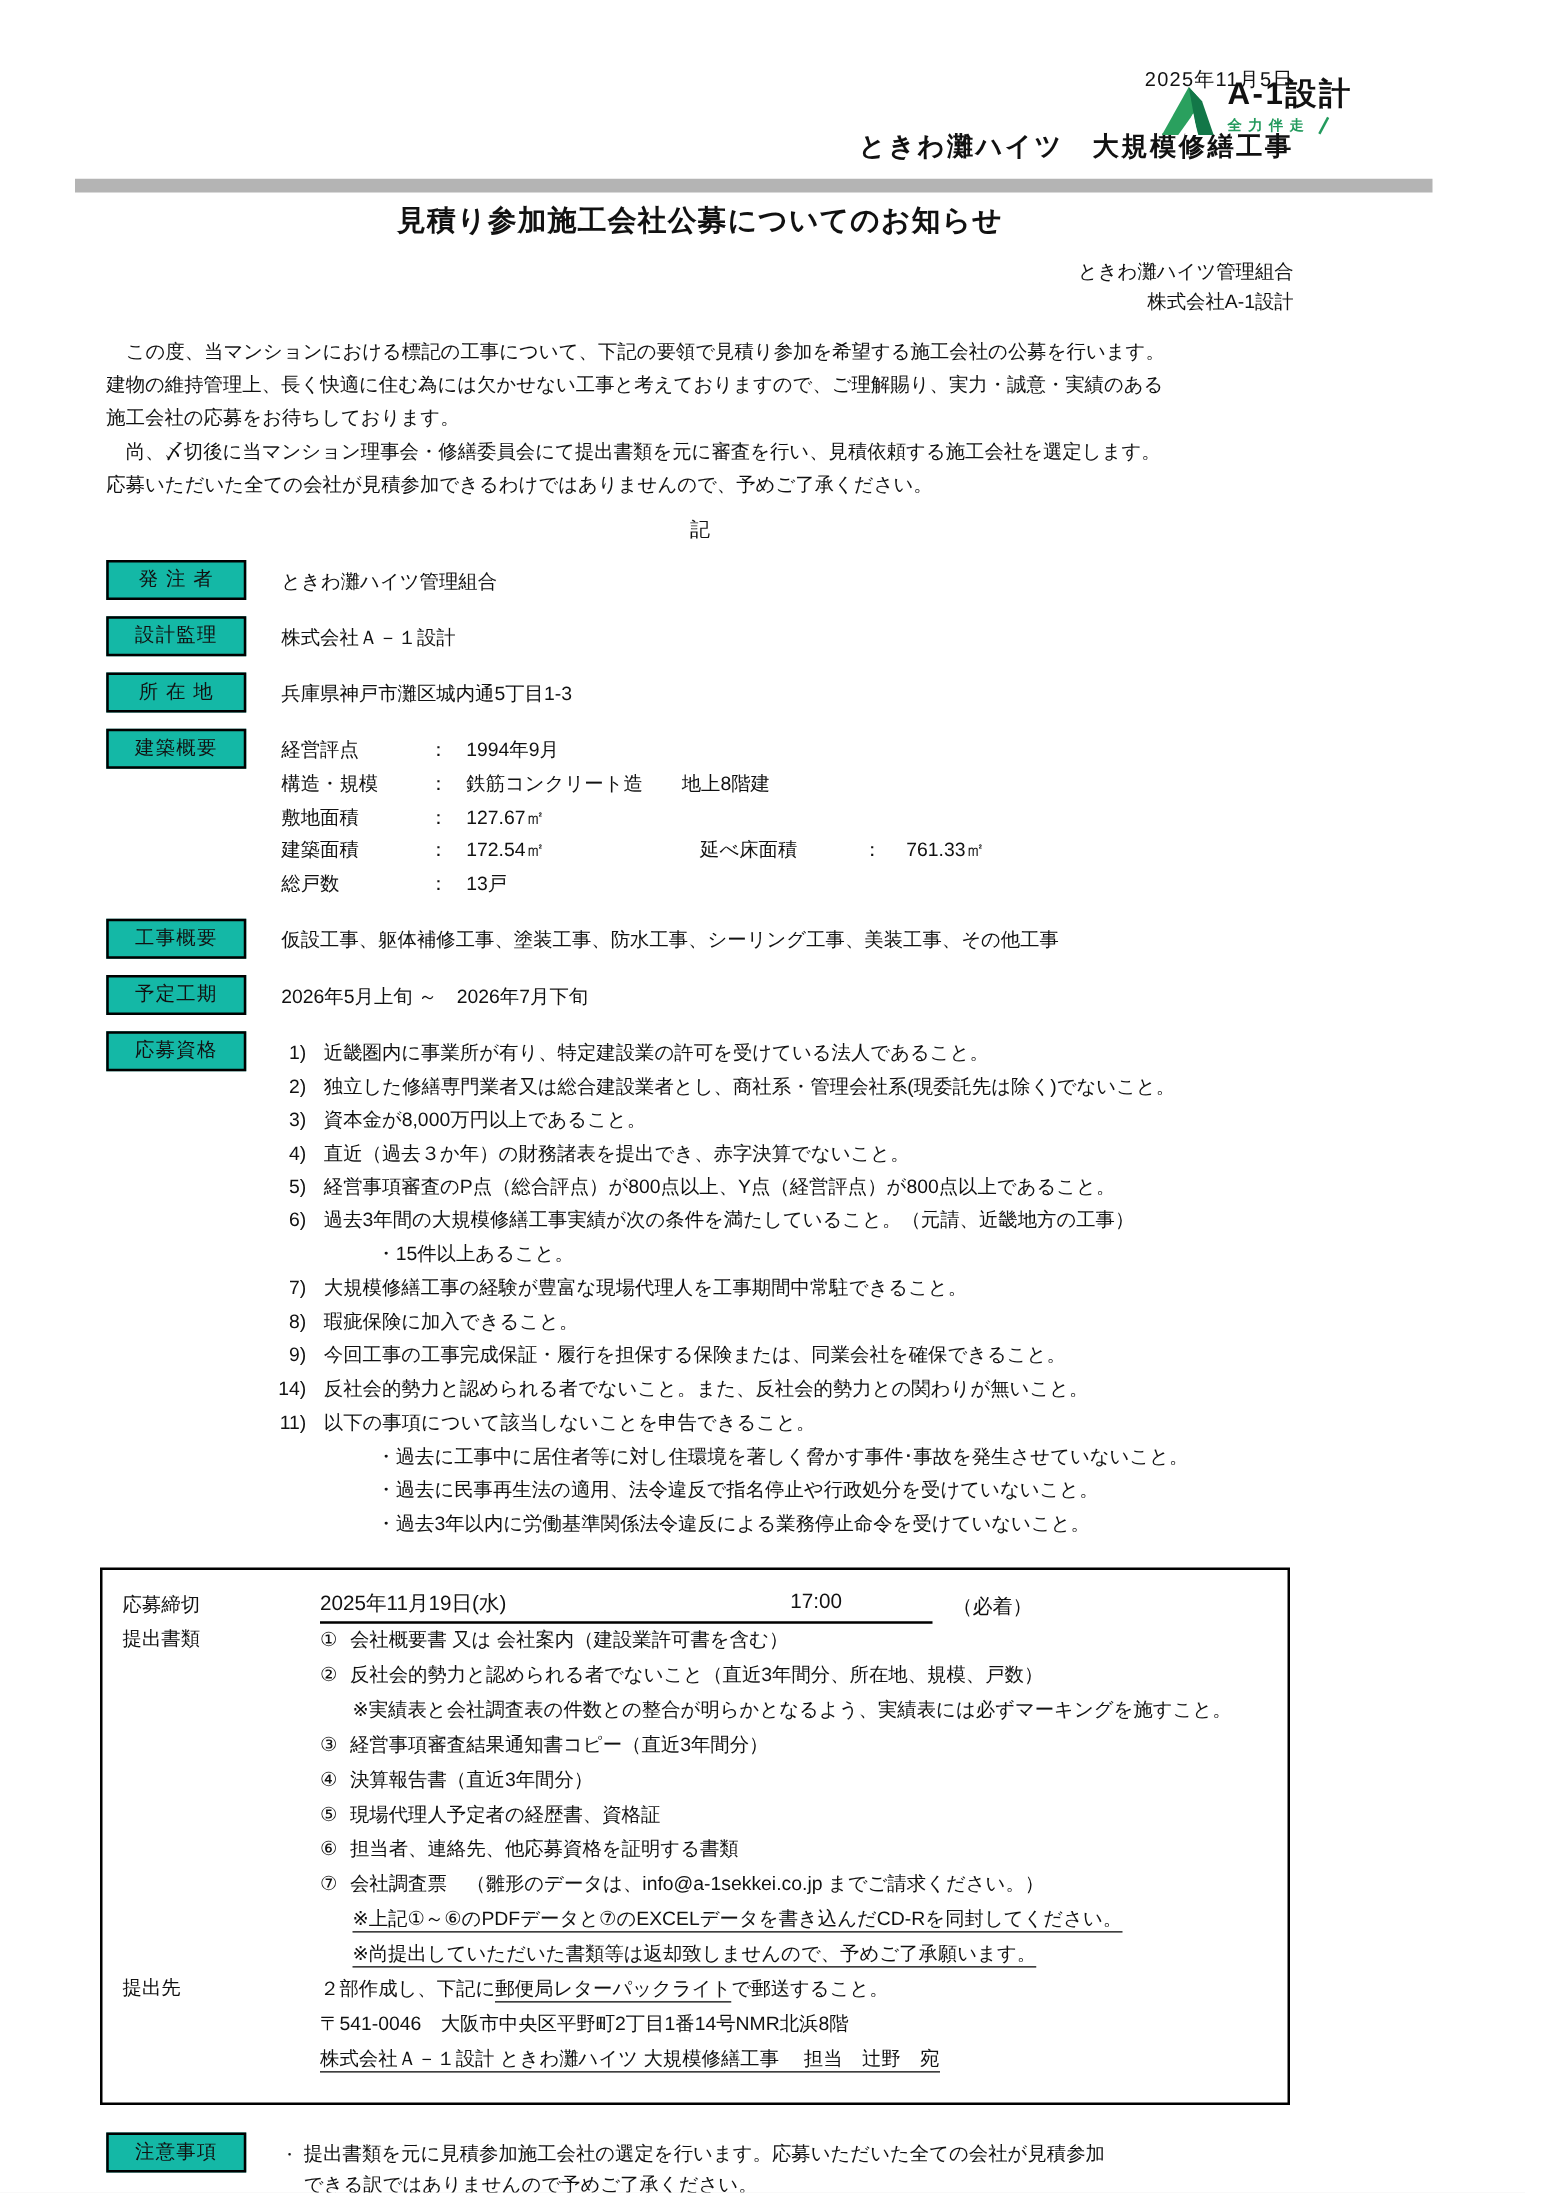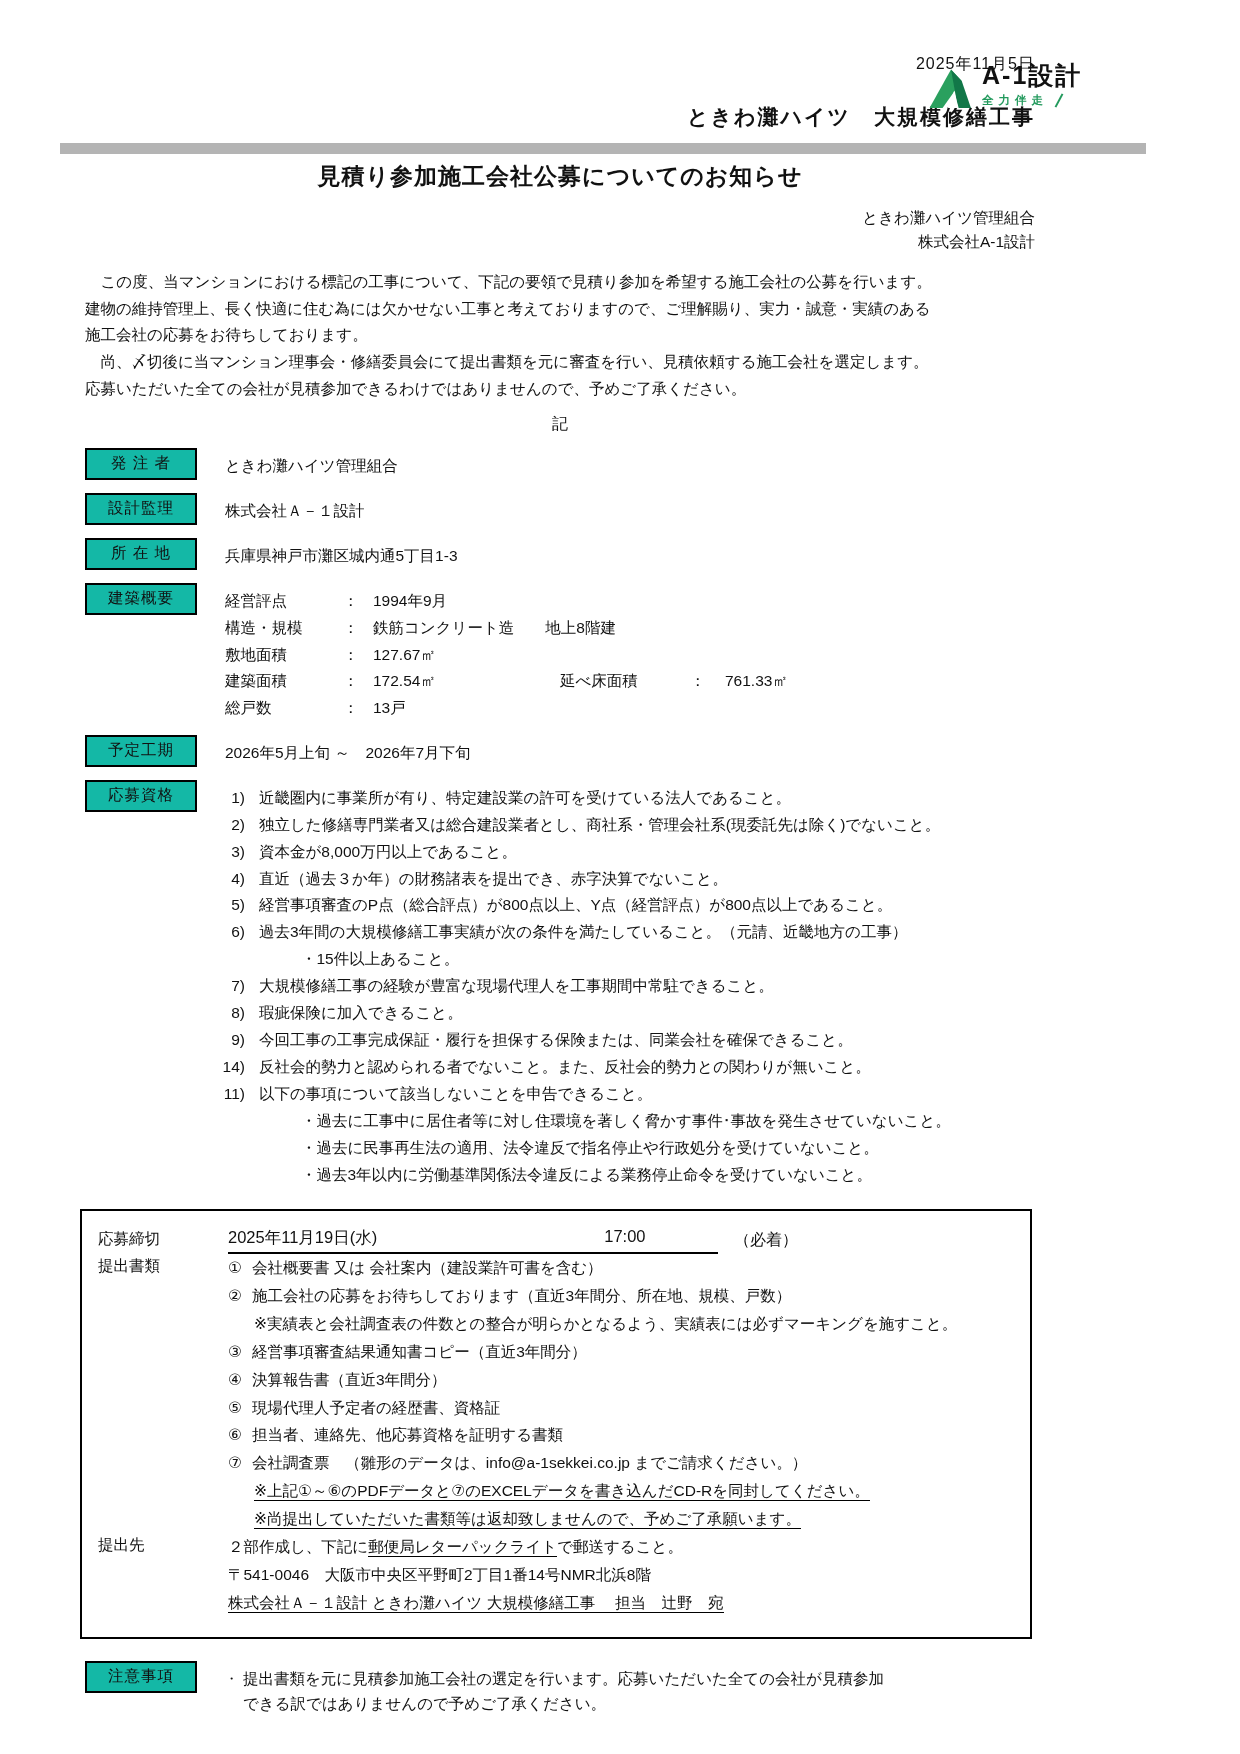--- a/index.html
+++ b/index.html
@@ -34,21 +34,21 @@
 
   .e-list { margin-left:8px; padding-top:5px; }
   .e-item { display:flex; line-height:1.74; }
   .e-num { width:40px; min-width:40px; text-align:right; margin-right:14px; }
   .e-sub { margin-left:96px; line-height:1.74; }
 
   .app-box {
     margin:20px 0 0 80px; width:952px; border:2px solid #000;
     padding:16px 14px 20px 16px;
   }
-  .x-row { display:grid; grid-template-columns:130px 1fr; }
+  .x-row { display:grid; grid-template-columns:130px 1fr;gap:28px; }
   .x-row + .x-row { }
   .x-label { padding-top:2px; }
   .dl-wrap { display:flex; align-items:flex-end; }
   .dl-line { display:flex; width:490px; border-bottom:2px solid #000; padding-bottom:3px; font-size:16.5px; }
   .dl-date { width:62%; text-align:left; }
   .dl-time { width:38%; text-align:center; }
   .dl-suffix { margin-left:16px; padding-bottom:3px; font-size:16px; }
   .d-item { display:flex; line-height:1.8; }
   .d-num { margin-right:10px; }
   .d-note { margin-left:26px; line-height:1.8; }
@@ -154,20 +154,24 @@
         <span>761.33㎡</span>
       </div>
       <div class="b-row">
         <span class="b-key">総戸数</span>
         <span class="b-colon">：</span>
         <span>13戸</span>
       </div>
     </div>
   </div>
 
+  <div class="sec-row">
+    <div class="label-box">工事概要</div>
+    <div class="sec-content">仮設工事、躯体補修工事、塗装工事、防水工事、シーリング工事、美装工事、その他工事</div>
+  </div>
 
   <div class="sec-row">
     <div class="label-box">予定工期</div>
     <div class="sec-content">2026年5月上旬 ～　2026年7月下旬</div>
   </div>
 
   <div class="sec-row">
     <div class="label-box">応募資格</div>
     <div class="e-list">
       <div class="e-item">
@@ -236,21 +240,21 @@
 
     <div class="x-row">
       <div class="x-label">提出書類</div>
       <div>
         <div class="d-item">
           <span class="d-num">①</span>
           <span>会社概要書 又は 会社案内（建設業許可書を含む）</span>
         </div>
         <div class="d-item">
           <span class="d-num">②</span>
-          <span>施工会社の応募をお待ちしております（直近3年間分、所在地、規模、戸数）</span>
+          <span>反社会的勢力と認められる者でないこと（直近3年間分、所在地、規模、戸数）</span>
         </div>
         <div class="d-note">※実績表と会社調査表の件数との整合が明らかとなるよう、実績表には必ずマーキングを施すこと。</div>
         <div class="d-item">
           <span class="d-num">③</span>
           <span>経営事項審査結果通知書コピー（直近3年間分）</span>
         </div>
         <div class="d-item">
           <span class="d-num">④</span>
           <span>決算報告書（直近3年間分）</span>
         </div>

